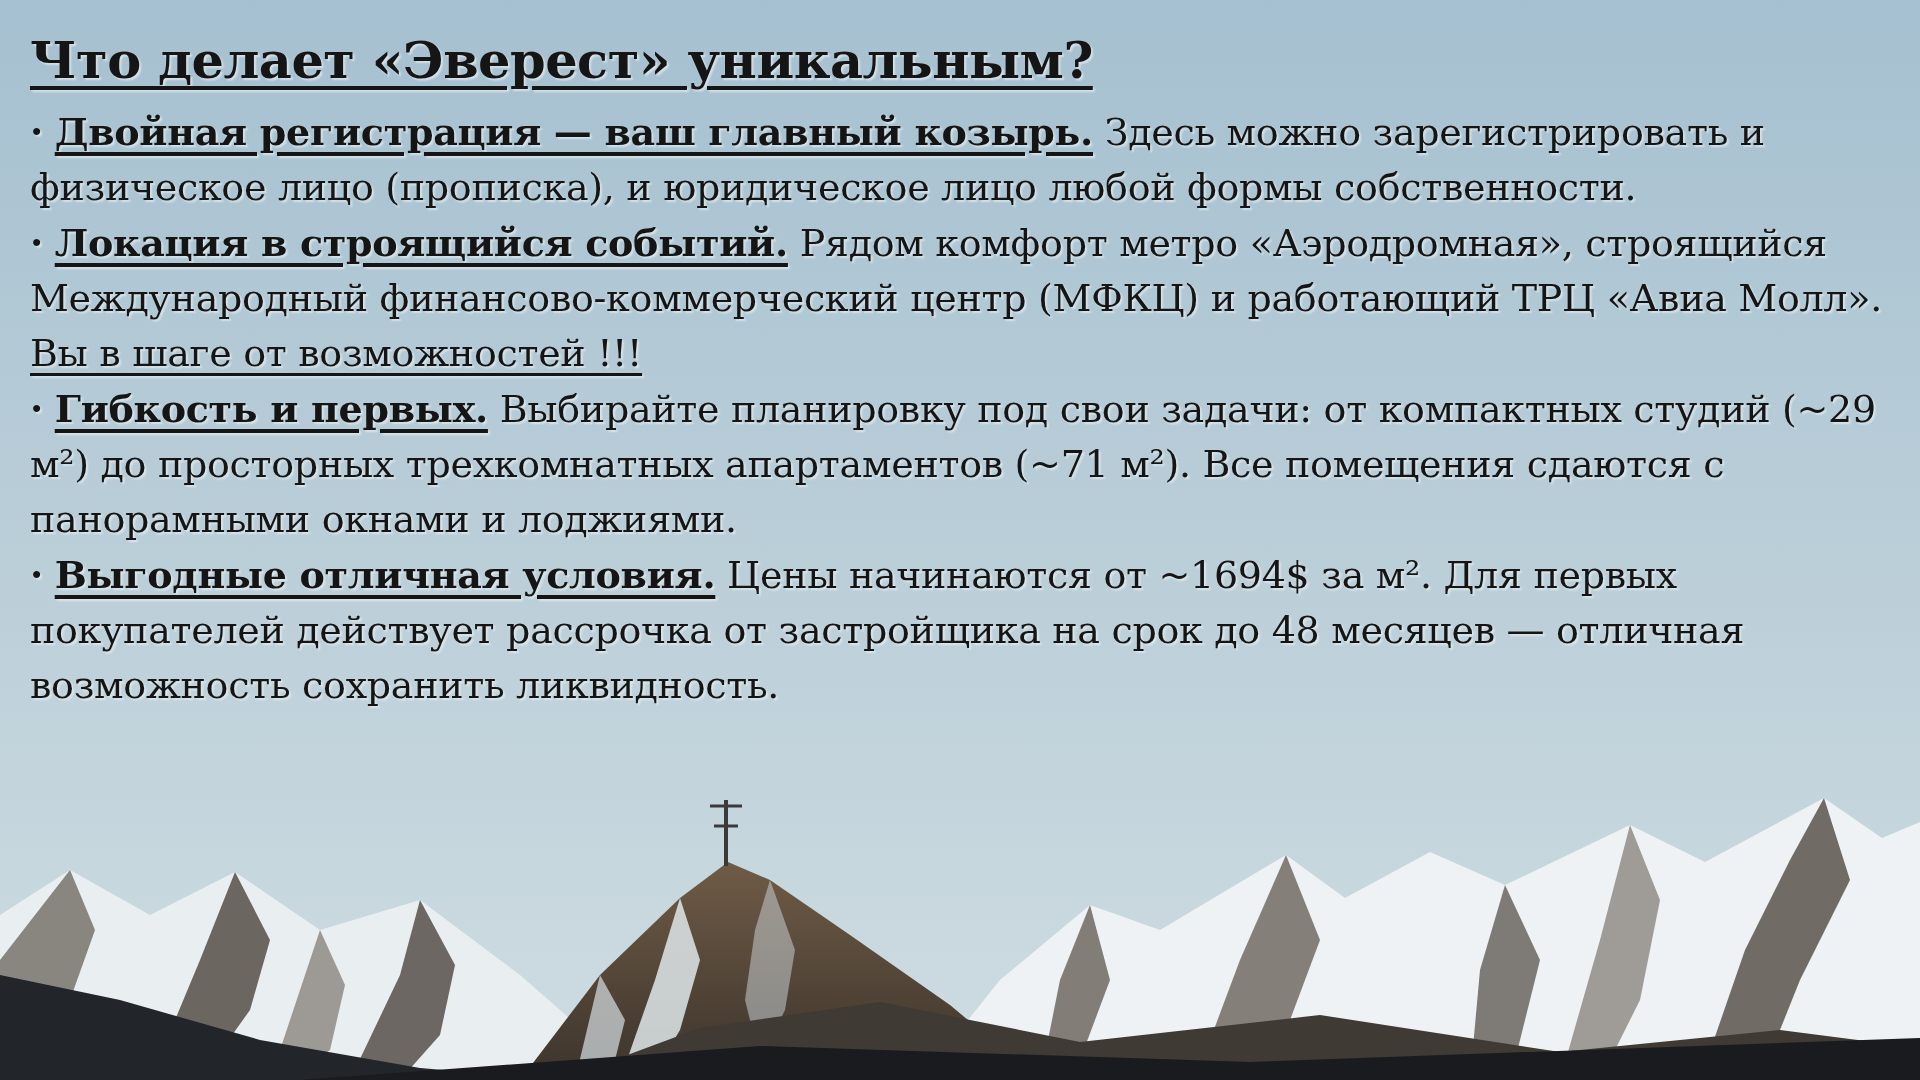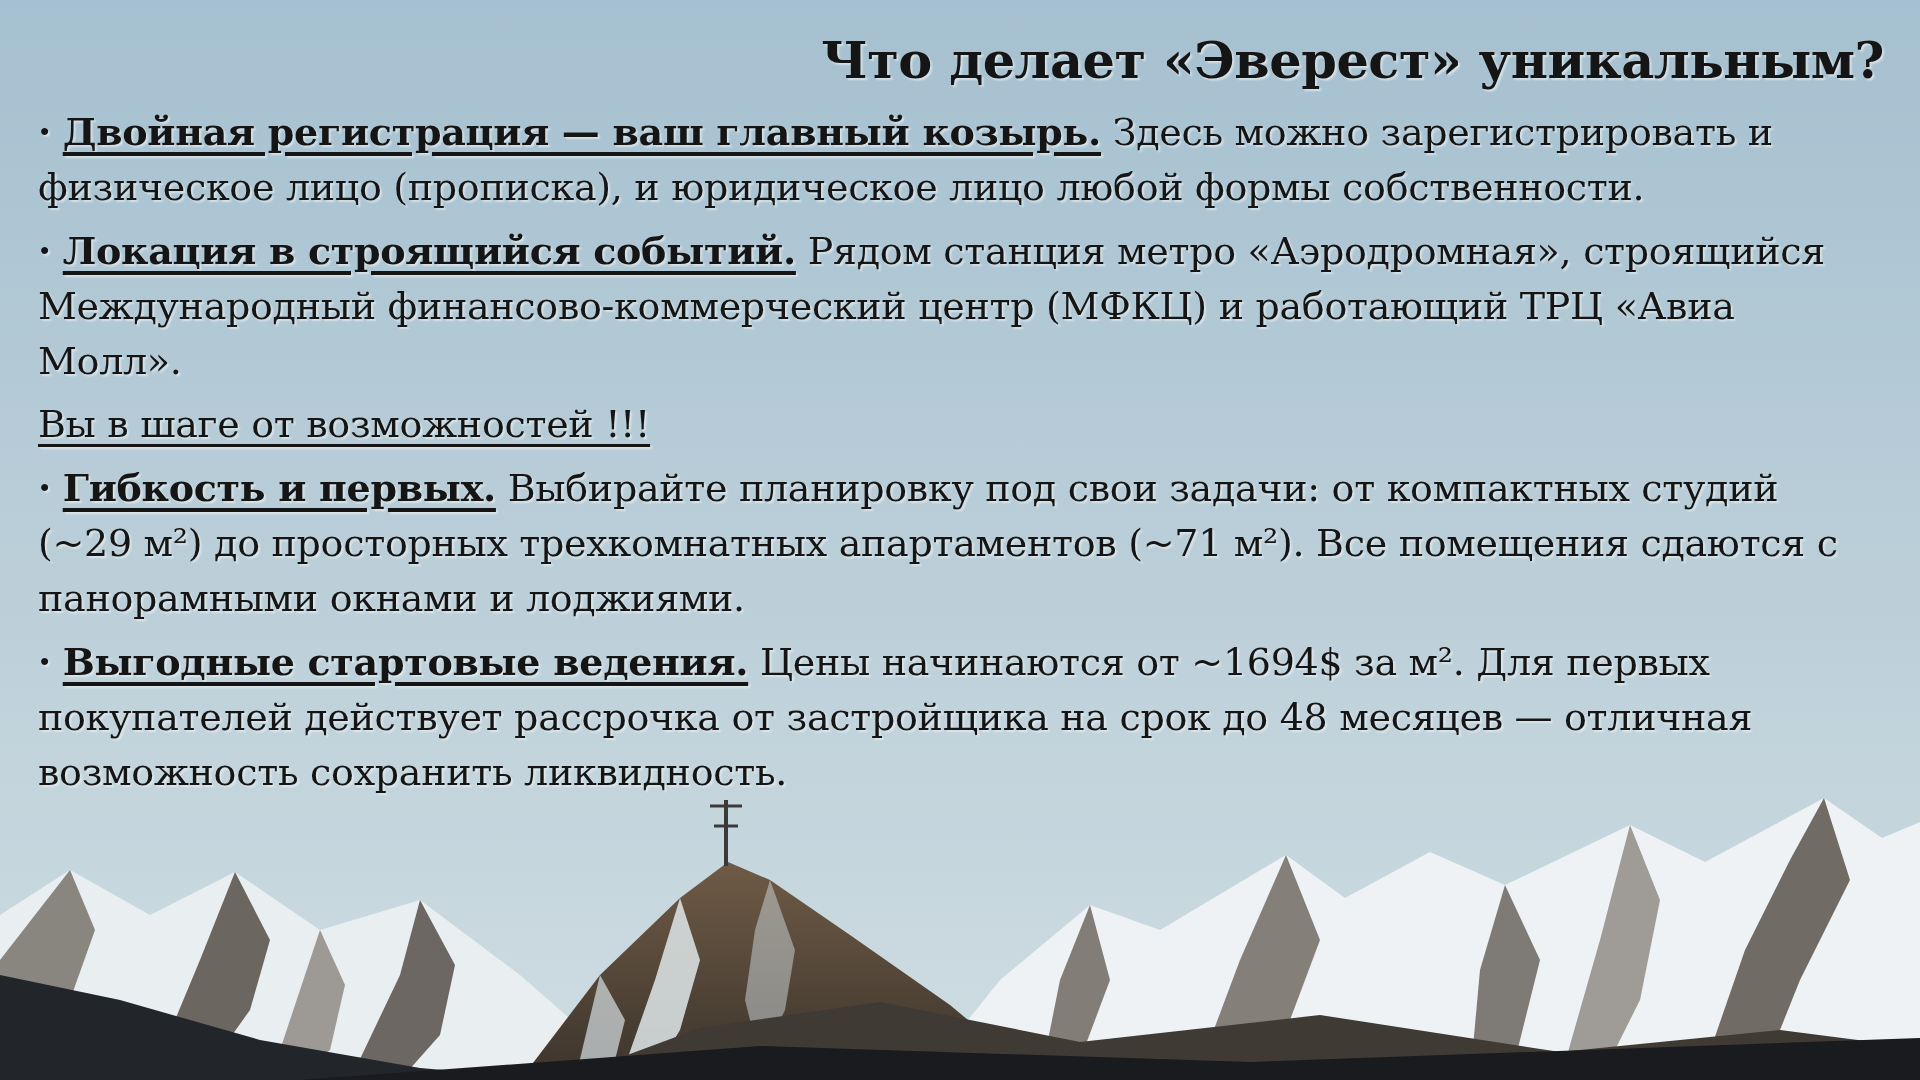--- a/index.html
+++ b/index.html
@@ -22,29 +22,30 @@
   }
   .content {
     position: absolute;
     inset: 0;
     padding: 22px 36px 0 30px;
     color: #151515;
     text-shadow: 2px 2px 2px rgba(236,242,245,0.65), 0 0 1px rgba(236,242,245,0.4);
   }
   .title {
     margin: 8px 0 14px 0;
-    text-align: right;
+    text-align: left;
     font-size: 51px;
     font-weight: bold;
     letter-spacing: -0.5px;
+    text-decoration: underline;
     text-decoration-thickness: 4px;
     text-underline-offset: 8px;
   }
   .bullet {
-    margin: 8px;
+    margin: 0;
     font-size: 38px;
     line-height: 55px;
     letter-spacing: -0.3px;
   }
   .marker {
     font-weight: bold;
   }
   .lead {
     font-weight: bold;
     text-decoration: underline;
@@ -108,31 +109,31 @@
 
   <h1 class="title">Что делает «Эверест» уникальным?</h1>
 
   <p class="bullet">
     <span class="marker">·</span>
     <span class="lead">Двойная регистрация — ваш главный козырь.</span><span class="rest"> Здесь можно зарегистрировать и физическое лицо (прописка), и юридическое лицо любой формы собственности.</span>
   </p>
 
   <p class="bullet">
     <span class="marker">·</span>
-    <span class="lead">Локация в строящийся событий.</span><span class="rest"> Рядом станция метро «Аэродромная», строящийся Международный финансово-коммерческий центр (МФКЦ) и работающий ТРЦ «Авиа Молл».</span>
+    <span class="lead">Локация в строящийся событий.</span><span class="rest"> Рядом комфорт метро «Аэродромная», строящийся Международный финансово-коммерческий центр (МФКЦ) и работающий ТРЦ «Авиа Молл».</span>
   </p>
 
   <p class="bullet">
     <span class="footnote-underline">Вы в шаге от возможностей !!!</span>
   </p>
 
 
   <p class="bullet">
     <span class="marker">·</span>
     <span class="lead">Гибкость и первых.</span><span class="rest"> Выбирайте планировку под свои задачи: от компактных студий (~29 м²) до просторных трехкомнатных апартаментов (~71 м²). Все помещения сдаются с панорамными окнами и лоджиями.</span>
   </p>
 
   <p class="bullet">
     <span class="marker">·</span>
-    <span class="lead">Выгодные стартовые ведения.</span><span class="rest"> Цены начинаются от ~1694$ за м². Для первых покупателей действует рассрочка от застройщика на срок до 48 месяцев — отличная возможность сохранить ликвидность.</span>
+    <span class="lead">Выгодные отличная условия.</span><span class="rest"> Цены начинаются от ~1694$ за м². Для первых покупателей действует рассрочка от застройщика на срок до 48 месяцев — отличная возможность сохранить ликвидность.</span>
   </p>
 
 </div>
 
 </body></html>

